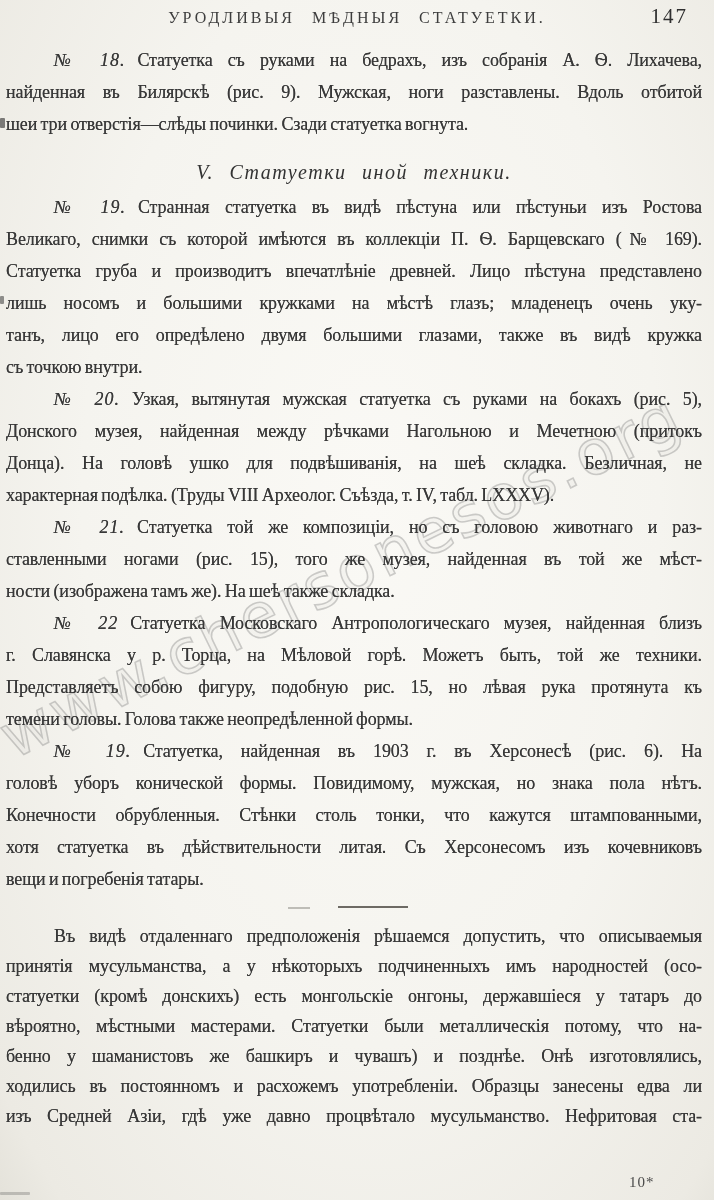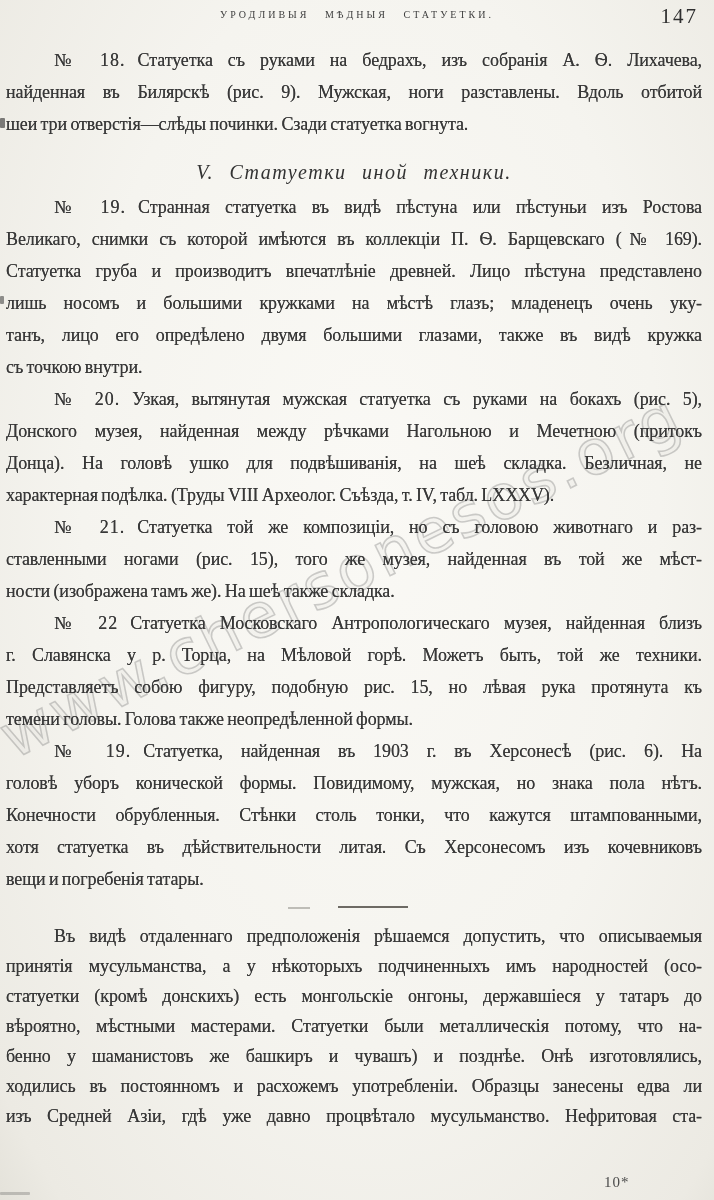--- a/index.html
+++ b/index.html
@@ -9,42 +9,42 @@
     margin:0 auto;
     background: radial-gradient(ellipse at 52% 42%, #faf9f5 0%, #f5f4ef 55%, #eceae3 92%, #e4e2da 100%);
     font-family:"Liberation Serif","DejaVu Serif",serif;
     color:#383838;
     overflow:hidden;
   }
   
   .running-header {
     position:absolute; top:9px; left:0; right:0;
     text-align:center;
-    font-size:10px; letter-spacing:3px; word-spacing:10px;
+    font-size:16px; letter-spacing:3px; word-spacing:10px;
     color:#3d3d3d;
   }
   .page-number {
-    position:absolute; top:4px; right:16px;
+    position:absolute; top:4px; right:26px;
     font-size:21px; letter-spacing:2px; color:#2f2f2f;
   }
   
   .body-text {
     position:absolute; top:44px; left:6px; right:12px;
   }
   .line {
     height:32px; line-height:32px;
     font-size:18px;
     letter-spacing:-0.1px; word-spacing:-1px;
     text-align:justify; text-align-last:justify;
     overflow:hidden;
     text-shadow:0 0 0.4px rgba(55,55,55,0.85);
   }
   .line.first { text-indent:48px; }
   .line.end { text-align-last:left; }
-  .pnum { margin-right:12px; letter-spacing:1px; }
+  .pnum { font-style:italic; margin-right:12px; letter-spacing:1px; }
   .section-heading {
     height:32px; line-height:32px;
     margin:16px 0 3px 0;
     text-align:center; text-align-last:center;
     font-style:italic; font-size:20px;
     letter-spacing:1.5px; word-spacing:9px;
     color:#333;
   }
   
   .divider { position:relative; height:26px; }
@@ -52,21 +52,21 @@
     position:absolute; left:282px; top:12px; width:22px; height:2px;
     background:#9a9791; opacity:0.6;
   }
   .divider .dash-long {
     position:absolute; left:332px; top:11px; width:70px; height:2px;
     background:#6d6a64;
   }
   .closing .line { height:30px; line-height:30px; }
   
   .signature {
-    position:absolute; top:1174px; left:604px;
+    position:absolute; top:1174px; left:629px;
     font-size:15px; color:#4a4a4a; letter-spacing:1px;
   }
   
   .watermark {
     position:absolute; left:20px; top:700px;
     transform:rotate(-26deg); transform-origin:0 100%;
     white-space:nowrap;
     font-family:"DejaVu Sans",sans-serif;
     font-size:62px; letter-spacing:4px;
     color:rgba(150,150,150,0.07);

